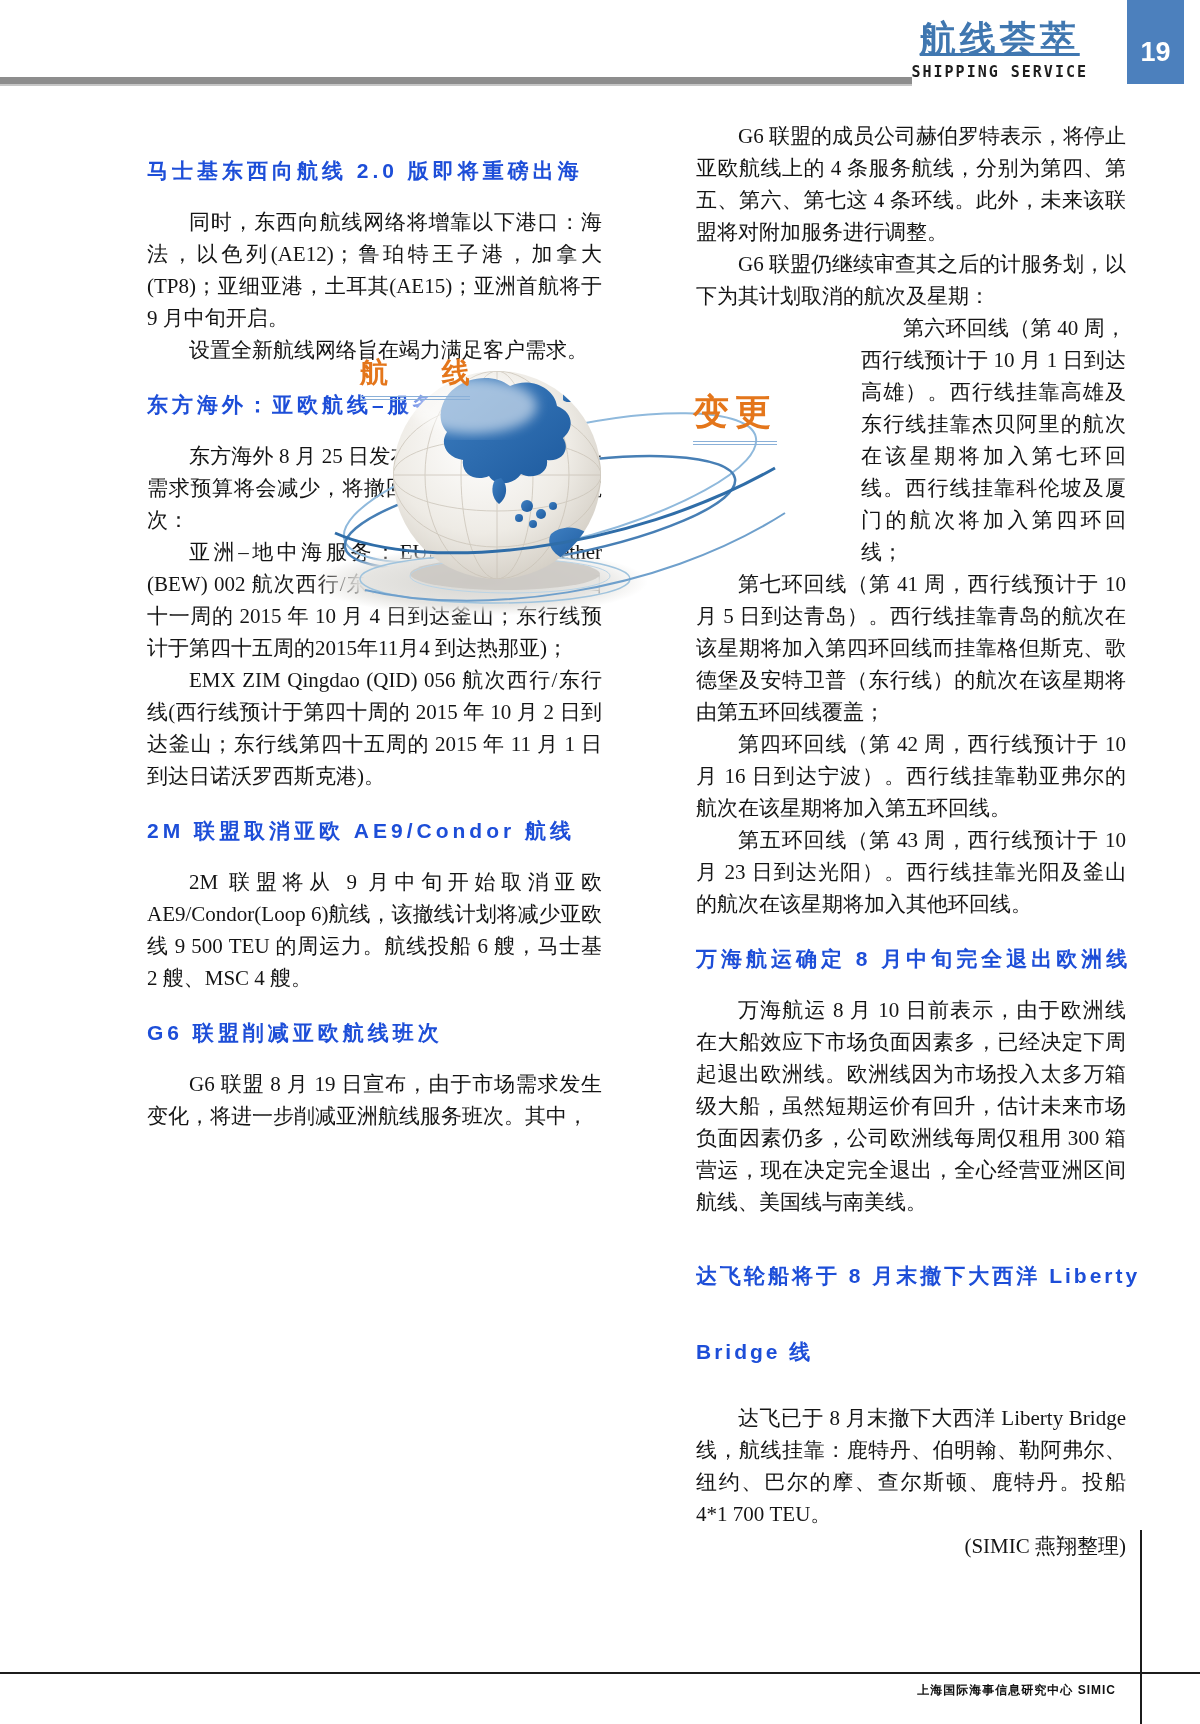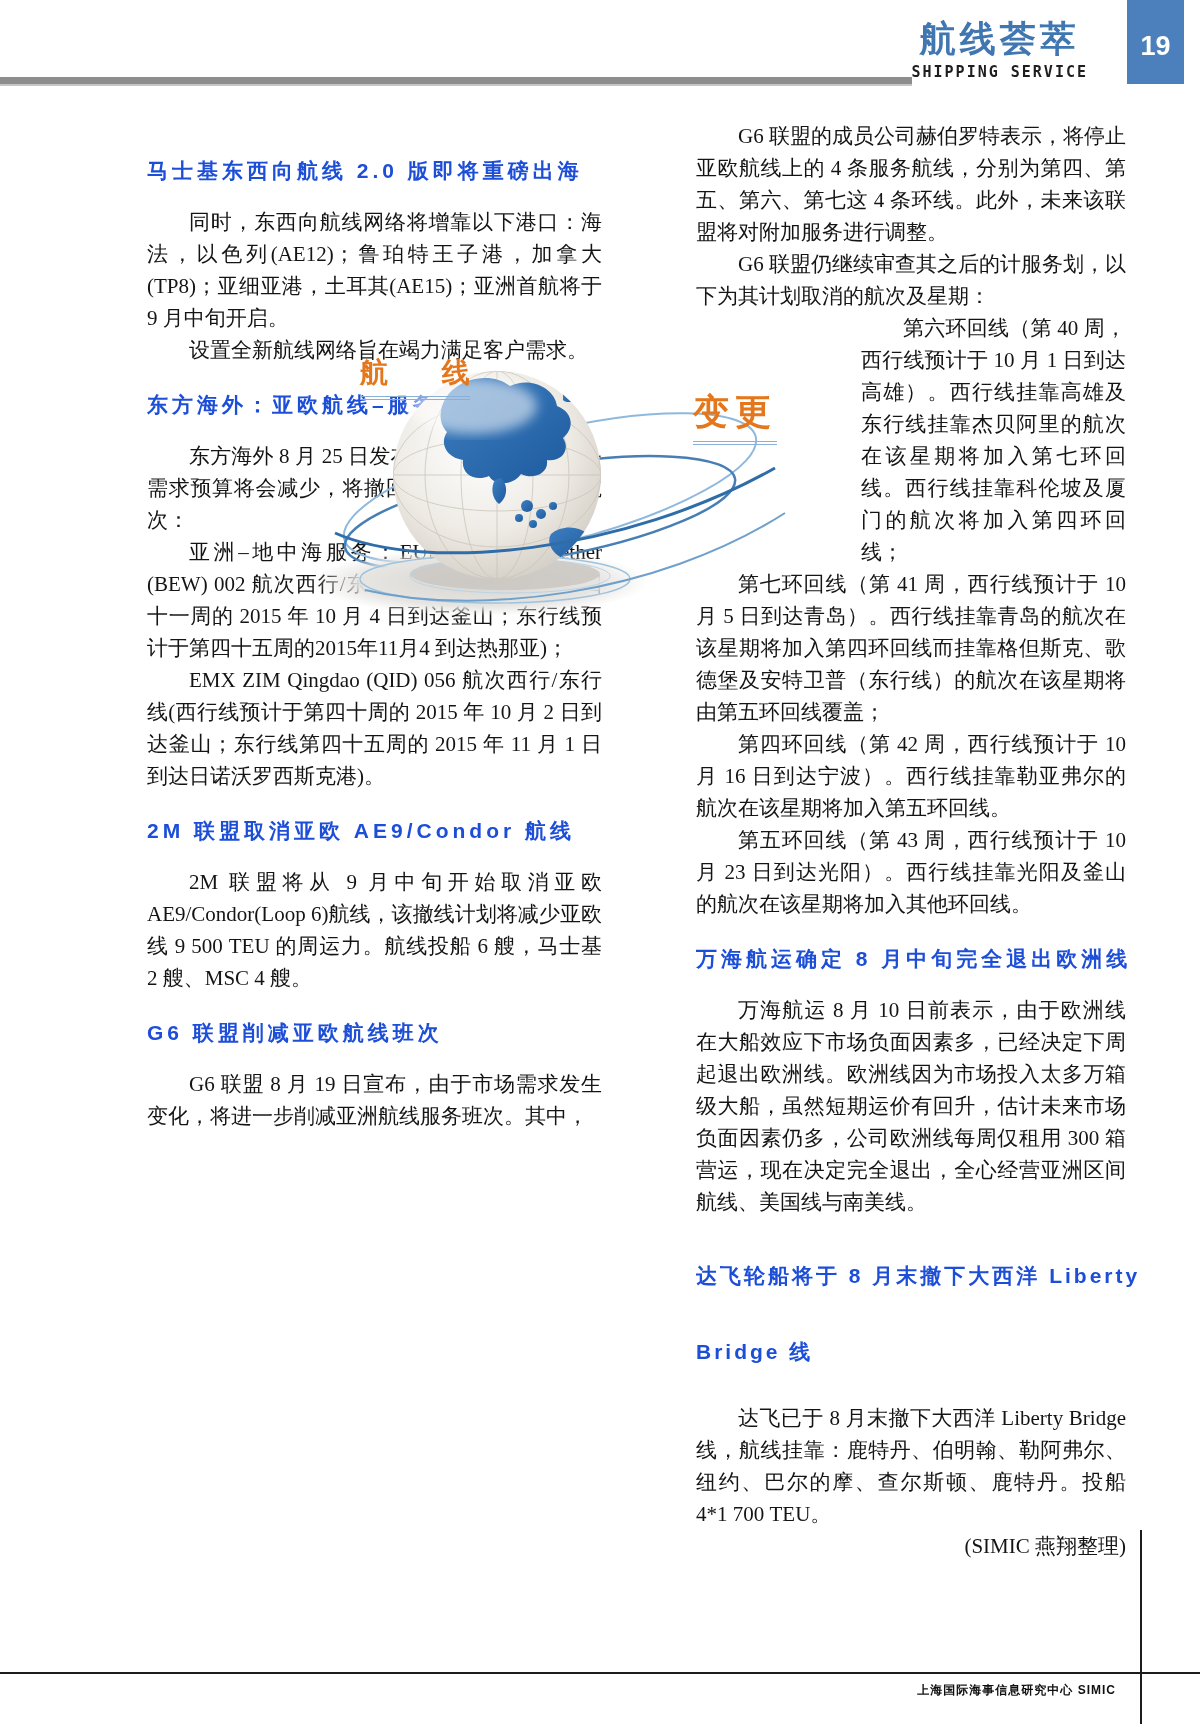--- a/index.html
+++ b/index.html
@@ -6,26 +6,26 @@
   html,body { background:#ffffff; }
   .page {
     position:relative; width:1200px; height:1724px; background:#fff; overflow:hidden;
     font-family:"Liberation Serif","DejaVu Serif",serif; color:#141414;
   }
   
   .gray-bar { position:absolute; left:0; top:77px; width:912px; height:9px;
     background:#8d8d8d; border-bottom:2px solid #c6c6c6; }
   .header-titles { position:absolute; top:18px; right:112px; text-align:center; }
   .title-cn { font-family:"Liberation Sans","DejaVu Sans",sans-serif; font-weight:bold;
-    font-size:36px; line-height:42px; letter-spacing:4px; color:#4077b0; }
+    font-size:36px; line-height:42px; letter-spacing:4px; color:#4077b0;text-decoration:underline; }
   .title-en { font-family:"DejaVu Sans Mono","Liberation Mono",monospace; font-weight:bold;
     font-size:15px; letter-spacing:2px; color:#1e1e1e; margin-top:3px; }
   .page-num-box { position:absolute; left:1127px; top:0; width:57px; height:84px;
     background:#4c80bd; color:#fff; display:flex; align-items:flex-end; justify-content:center;
-    padding-bottom:22px; font-family:"Liberation Sans","DejaVu Sans",sans-serif;
+    padding-bottom:16px; font-family:"Liberation Sans","DejaVu Sans",sans-serif;
     font-weight:bold; font-size:27px; }
   
   .col { position:absolute; text-align:justify; font-size:21px; line-height:32px; }
   .col-left  { left:147px; top:156px; width:455px; }
   .col-right { left:648px; top:120px; width:430px;margin-left:48px; }
   p.body { margin:0; text-indent:2em; }
   h2.sec { font-family:"Liberation Sans","DejaVu Sans",sans-serif; color:#1d4ed8;
     font-size:21px; line-height:30px; font-weight:bold; letter-spacing:4px;
     margin:24px 0 20px; white-space:nowrap; text-align:left; }
   h2.sec.first { margin-top:0; }

